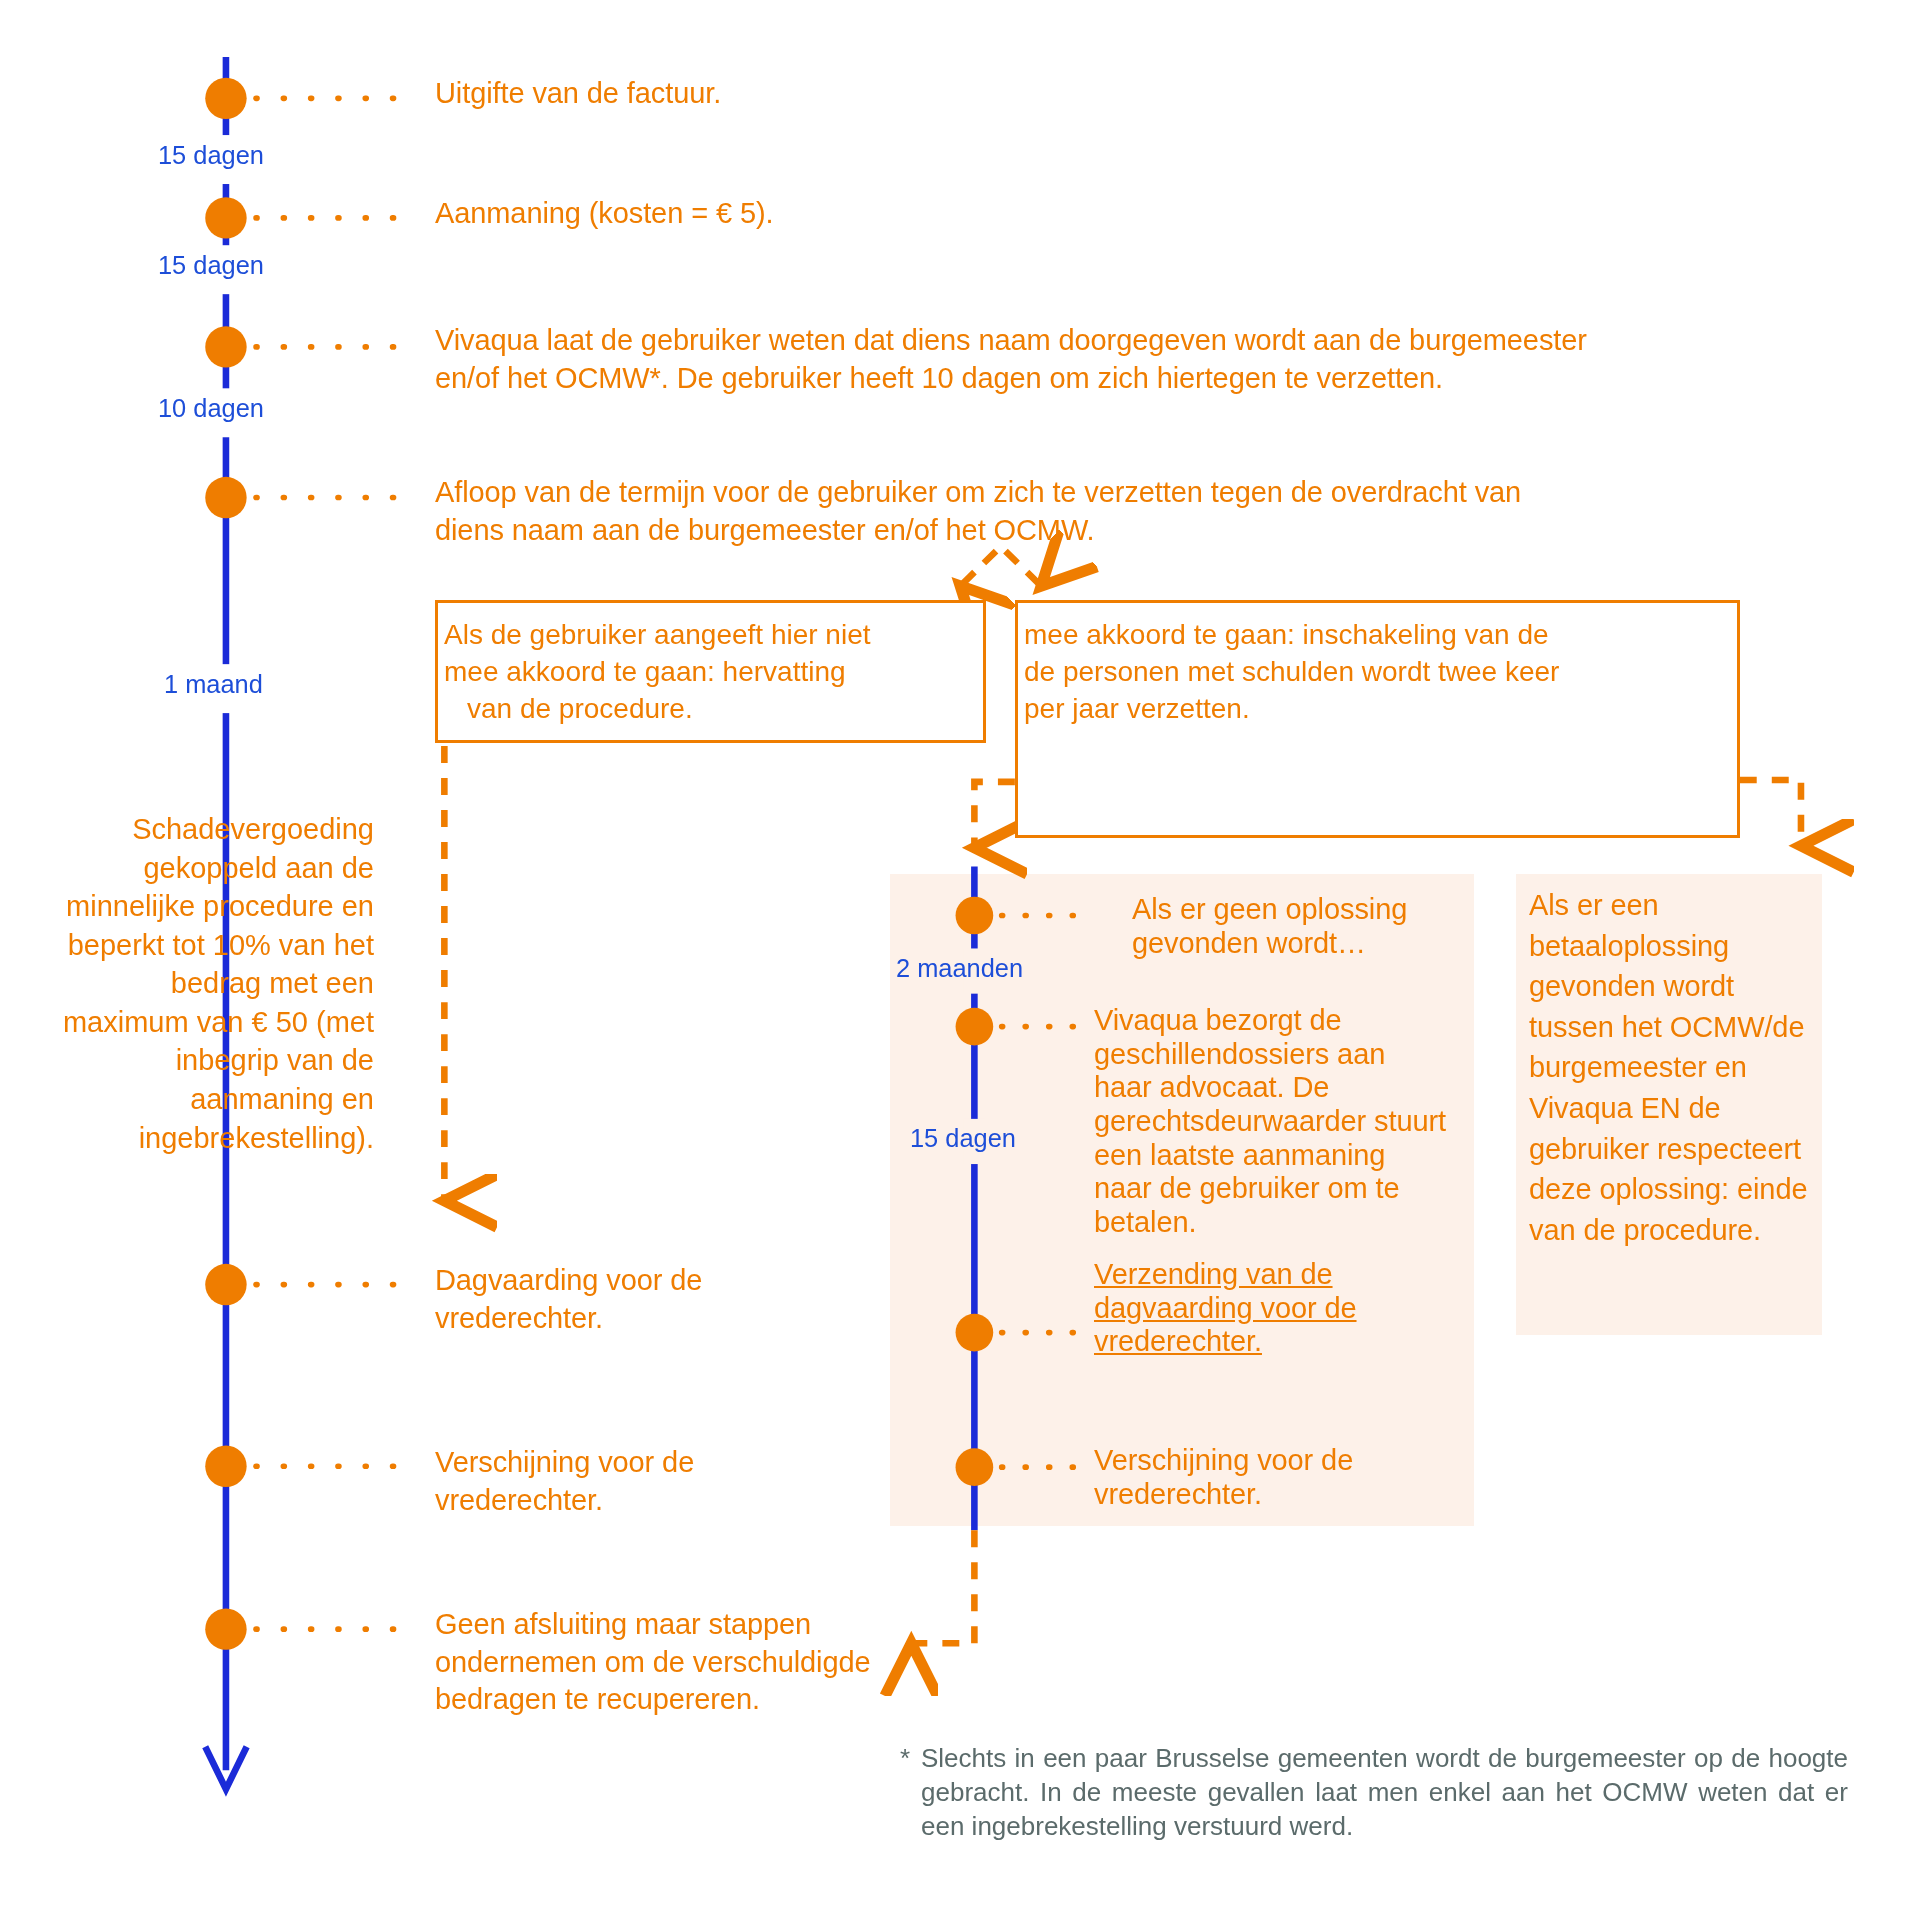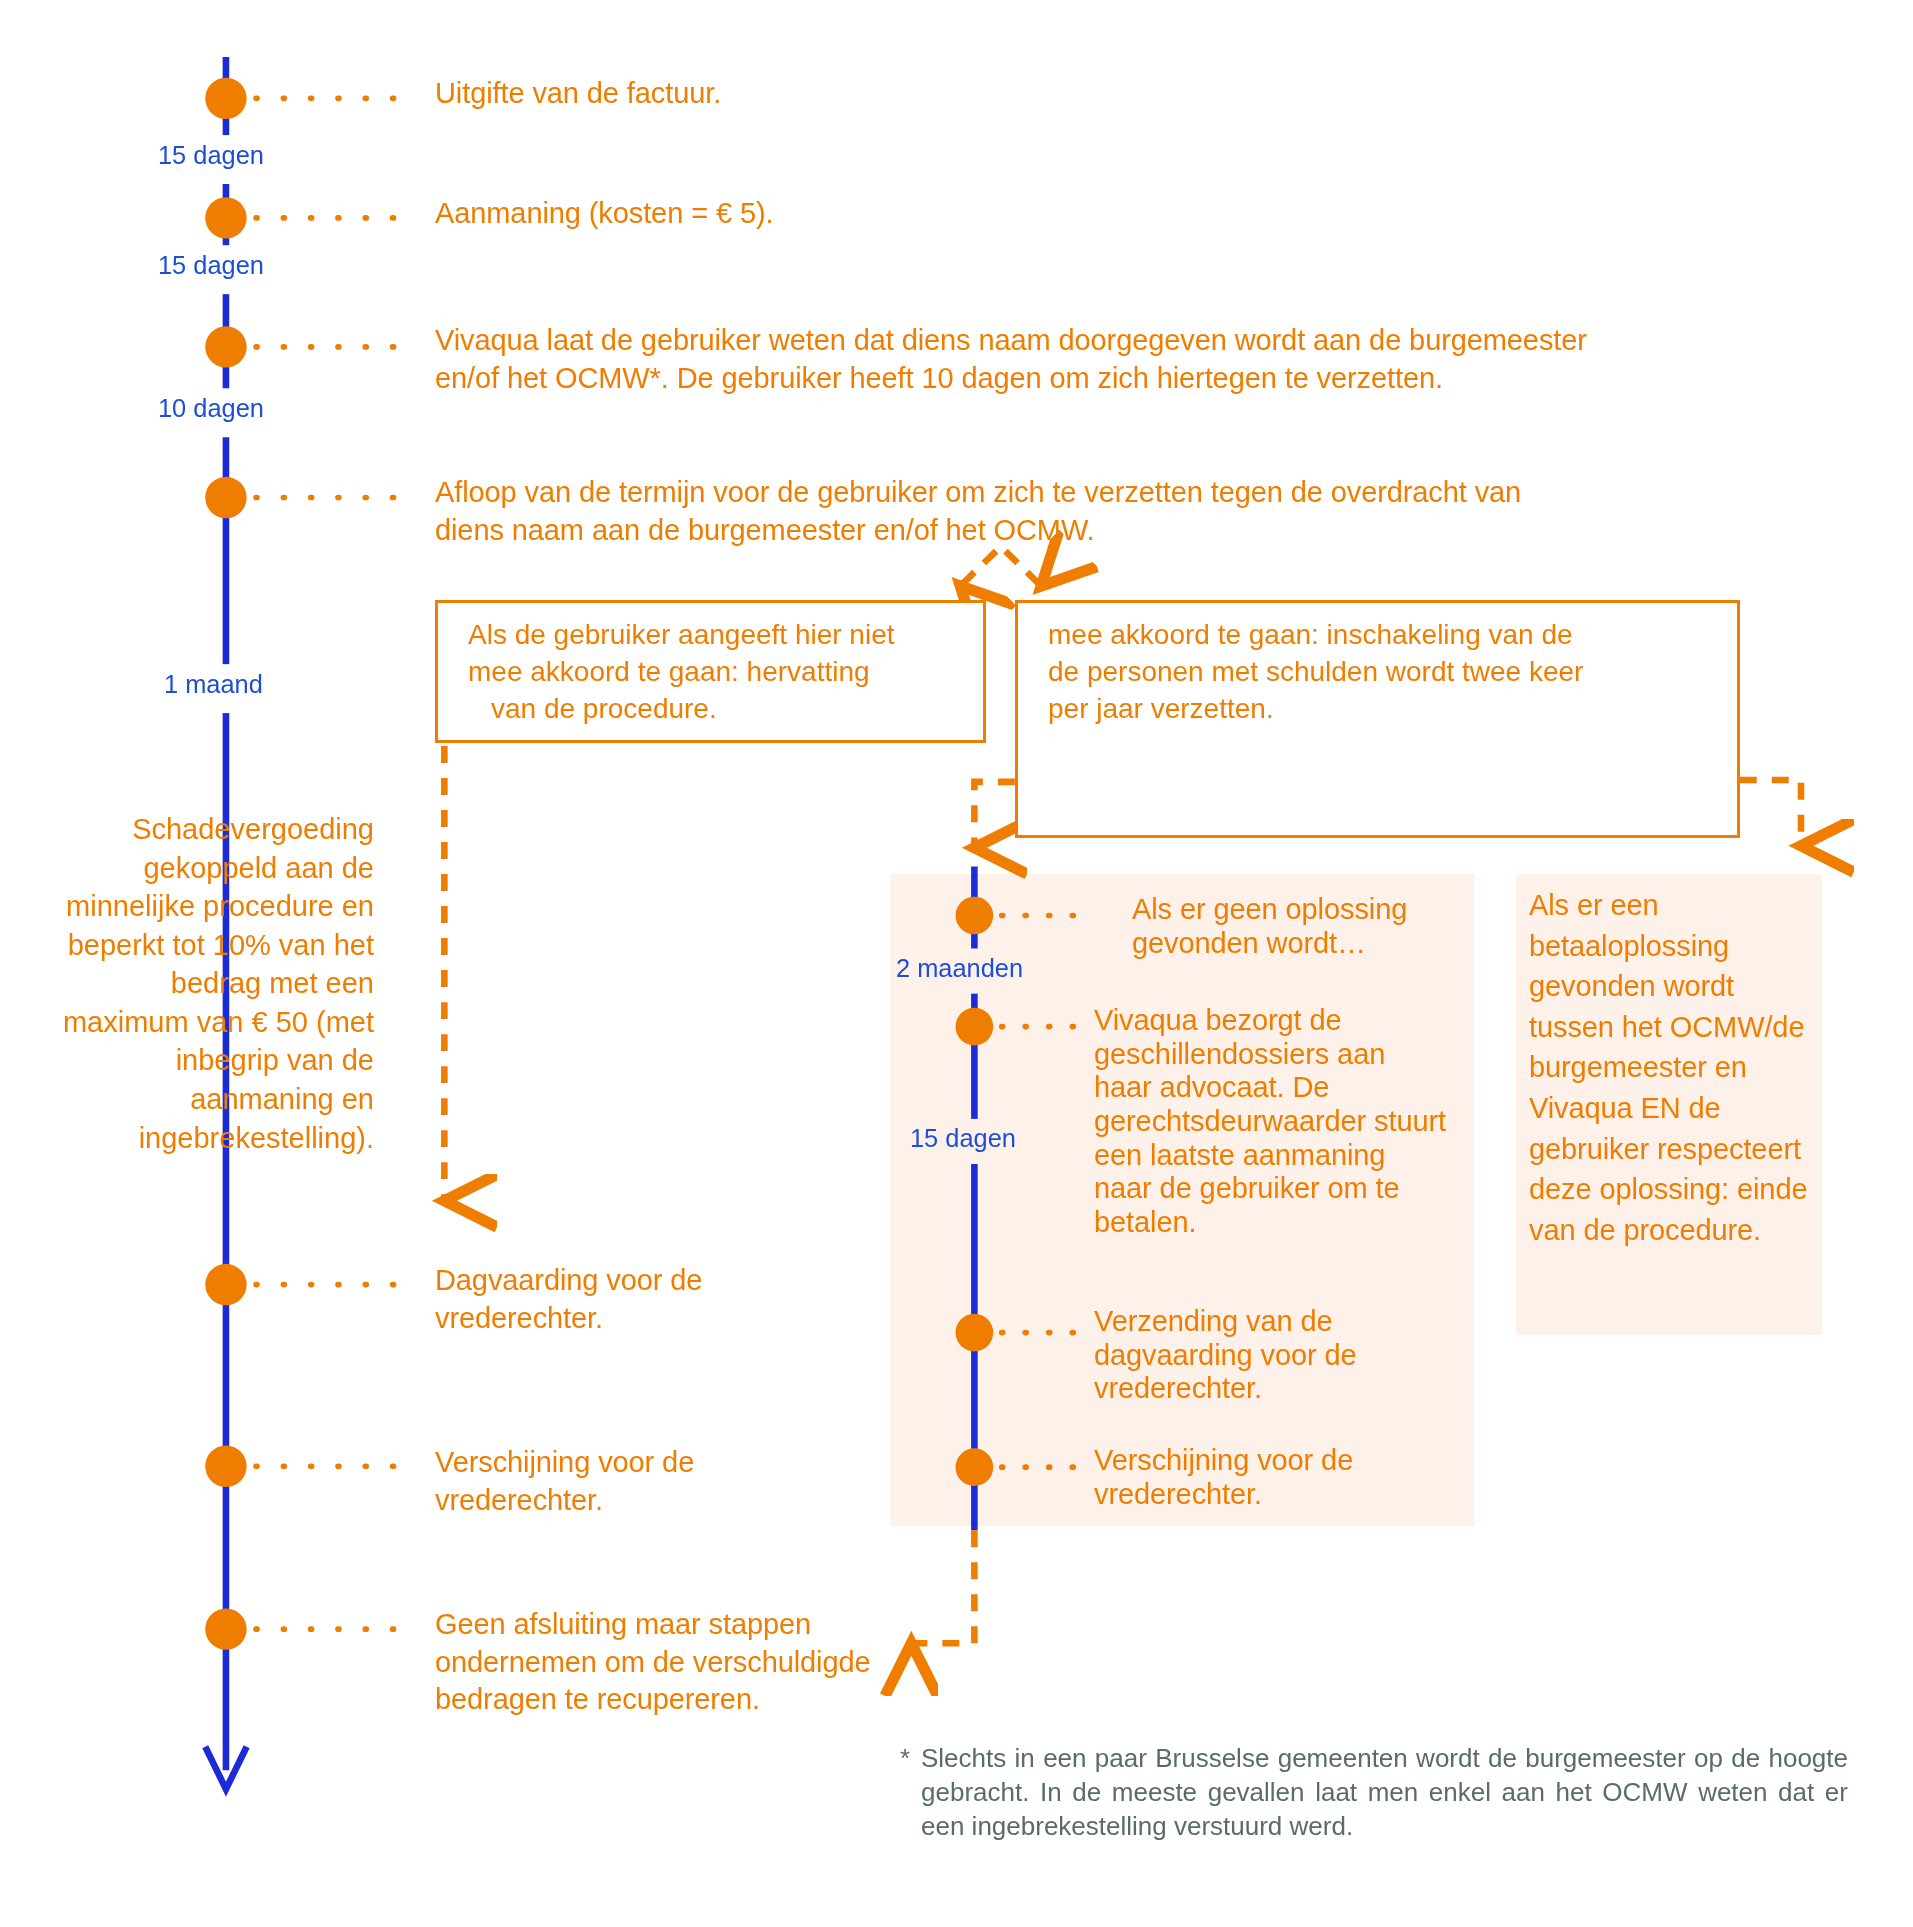--- a/index.html
+++ b/index.html
@@ -32,21 +32,21 @@
     font-size:29px;line-height:1.33;
     text-align:right;
   }
   .box{
     position:absolute;
     border:3.8px solid #ef7d00;
     background:#ffffff;
     color:#ef7d00;
     font-size:28px;line-height:1.33;
     box-sizing:border-box;
-    padding:13px 17px 15px 30px;
+    padding:13px 17px 15px 6px;
   }
   #box-left{left:435px;top:600px;width:551px;height:143px;text-align:justify;}
   #box-left p{margin:0;text-align:justify;}
   #box-left p:last-child{text-align:left;margin-left:23px;}
   #box-right{left:1015px;top:600px;width:725px;height:238px;}
   #box-right p{margin:0;}
   .footnote{
     position:absolute;
     color:#5b6b6b;
     font-size:26px;line-height:1.30;
@@ -171,21 +171,21 @@
   </div>
 
   <div class="box" id="box-right">
     <p>mee akkoord te gaan: inschakeling van de</p>
     <p>de personen met schulden wordt twee keer</p>
     <p>per jaar verzetten.</p>
   </div>
 
   <div class="step-text" style="left:1132px;top:893px;width:348px;line-height:1.16;">Als er geen oplossing gevonden wordt…</div>
   <div class="step-text" style="left:1094px;top:1004px;width:356px;line-height:1.16;">Vivaqua bezorgt de geschillendossiers aan haar advocaat. De gerechtsdeurwaarder stuurt een laatste aanmaning naar de gebruiker om te betalen.</div>
-  <div class="step-text" style="left:1094px;top:1305px;width:348px;line-height:1.16;">Verzending van de dagvaarding voor de vrederechter.</div>
+  <div class="step-text" style="left:1094px;top:1258px;width:348px;line-height:1.16;text-decoration:underline;">Verzending van de dagvaarding voor de vrederechter.</div>
   <div class="step-text" style="left:1094px;top:1444px;width:348px;line-height:1.16;">Verschijning voor de vrederechter.</div>
 
   <div class="dur" style="left:896px;top:956px;">2 maanden</div>
   <div class="dur" style="left:910px;top:1126px;">15 dagen</div>
 
   <div class="step-text" style="left:1529px;top:885px;width:282px;line-height:1.40;">Als er een betaaloplossing gevonden wordt tussen het OCMW/de burgemeester en Vivaqua EN de gebruiker respecteert deze oplossing: einde van de procedure.</div>
 
   <div class="footnote" style="left:921px;top:1742px;width:927px;">
     <span class="star">*</span>
     <span>Slechts in een paar Brusselse gemeenten wordt de burgemeester op de hoogte gebracht. In de meeste gevallen laat men enkel aan het OCMW weten dat er een ingebrekestelling verstuurd werd.</span>

